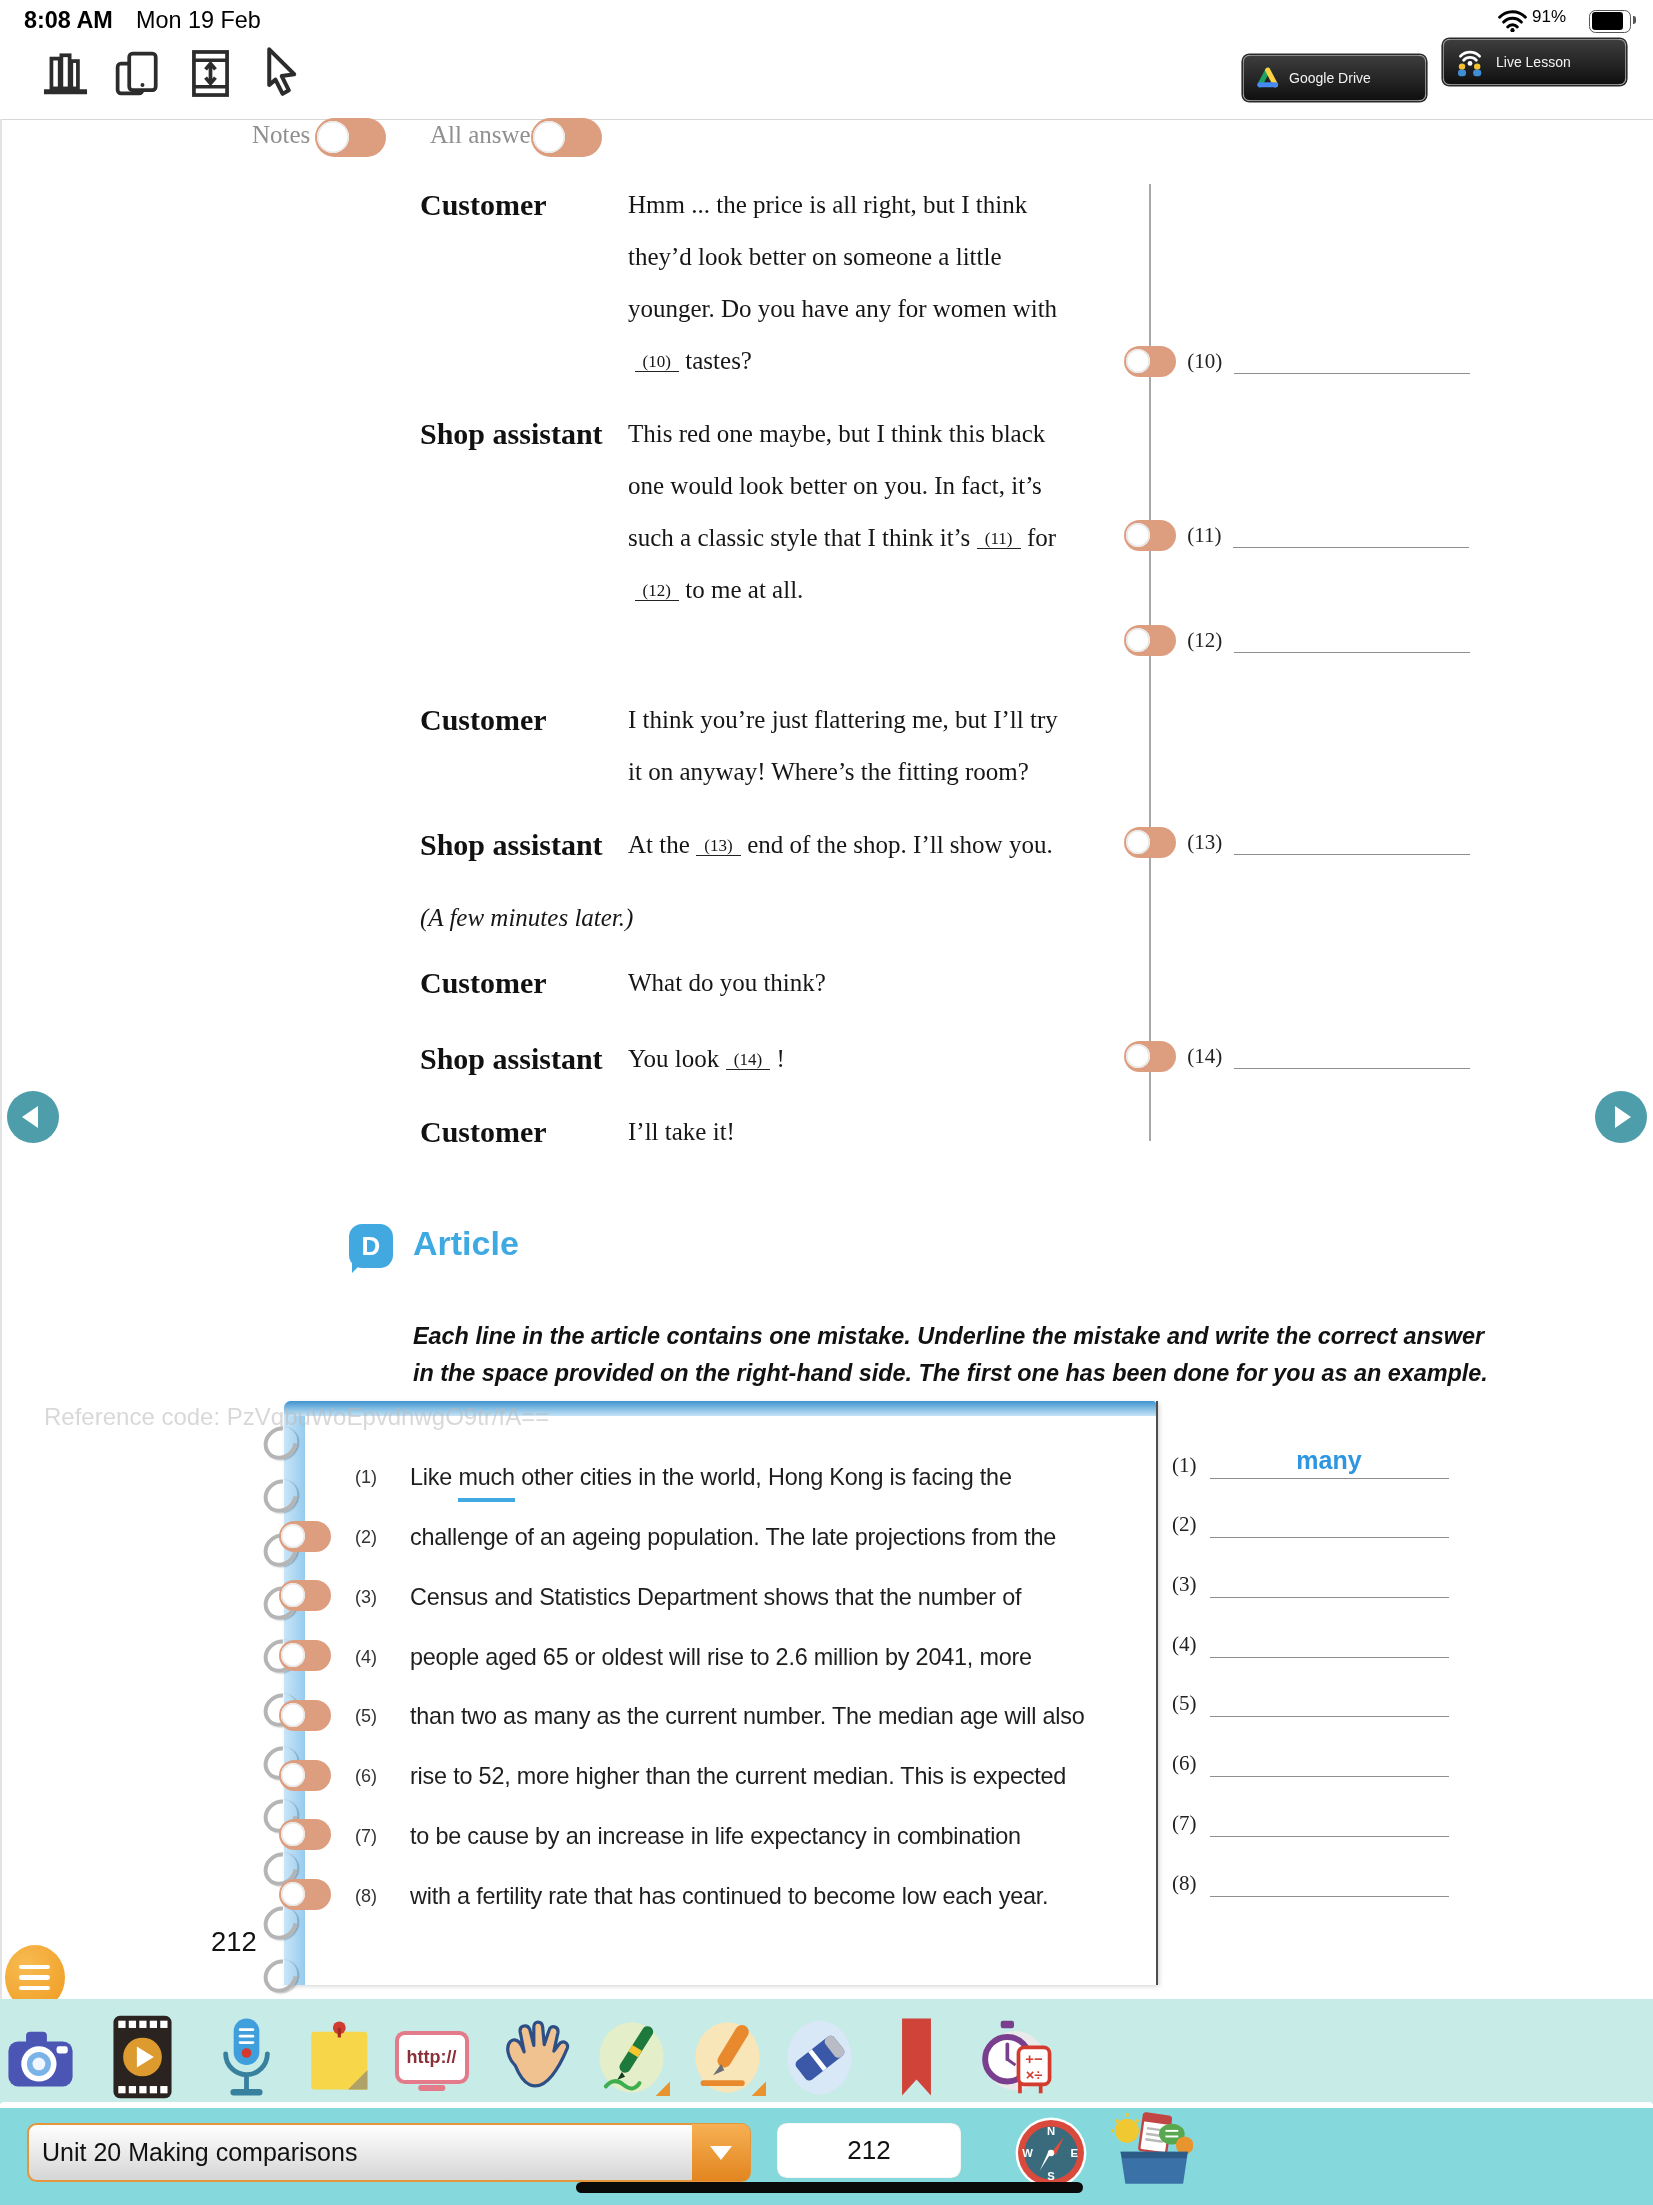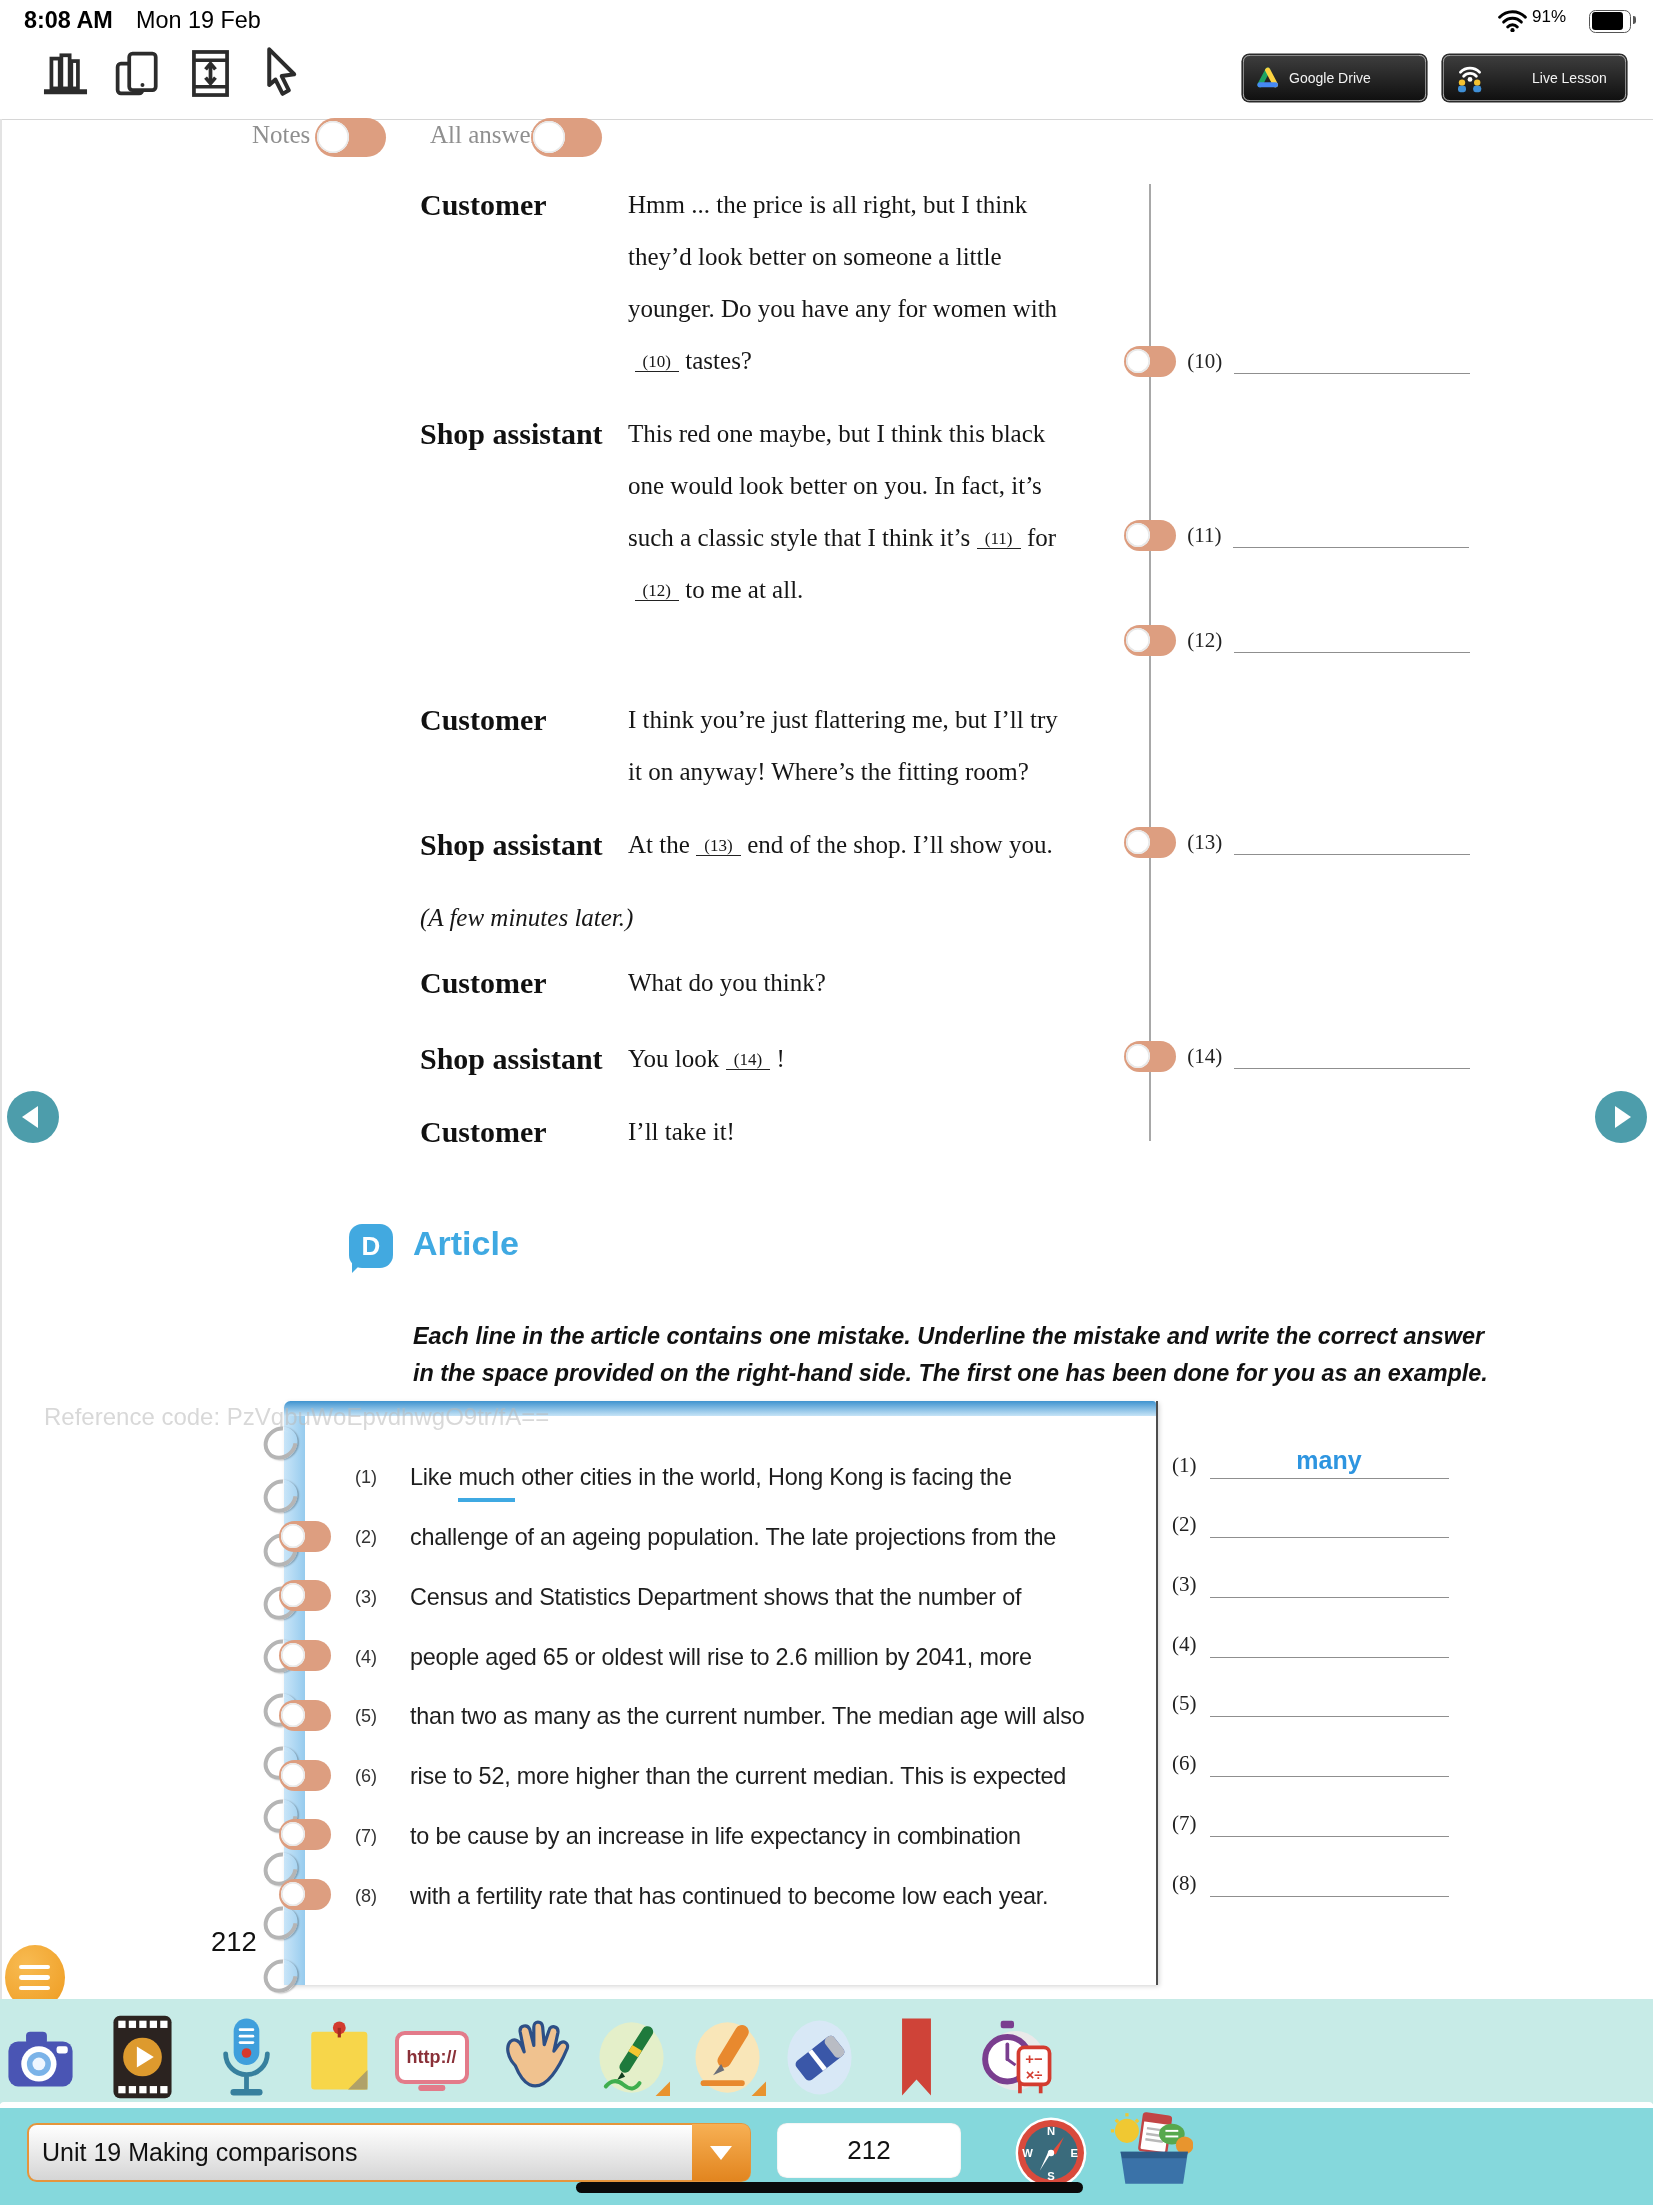--- a/index.html
+++ b/index.html
@@ -14,21 +14,21 @@
   .st-batt-label{left:1532px;top:7.3px;font-size:17px;color:#000;}
   .battery{left:1589px;top:9.7px;width:40px;height:21px;border:1.6px solid #555;border-radius:6.5px;}
   .battery .fill{position:absolute;left:1.6px;top:1.6px;bottom:1.6px;width:31px;background:#000;border-radius:3.2px;}
   .battery .tip{position:absolute;right:-5.7px;top:5.7px;width:3.2px;height:8px;background:#555;border-radius:0 2.4px 2.4px 0;}
 
   
   .topbtn{height:44px;background:linear-gradient(#3d3d3d,#101010);border:1.6px solid #8a8a8a;
           border-radius:6.5px;display:flex;align-items:center;box-shadow:0 0 0 1.6px #2a2a2a;color:#f3f3f3;}
   .topbtn .lbl{font-size:14px;margin-left:8px;}
   .gdrive{left:1243px;top:55px;width:181px;}
-  .livelesson{left:1443px;top:55px;width:181px;gap:36px;}
+  .livelesson{left:1443px;top:39px;width:181px;}
 
   
   .page-top-rule{left:0;top:119px;width:1653px;height:0.8px;background:#d6d6d6;}
   .page-left-rule{left:0;top:119px;width:1.6px;height:1881px;background:#e3e3e3;}
 
   .toggle{background:#dd9e80;border-radius:806px;position:absolute;}
   .toggle .knob{position:absolute;left:2.4px;top:3.2px;background:#fff;border-radius:50%;
                 box-shadow:inset 0 0 0 1.6px #e8e8e8;}
   .toggle.lg{width:71px;height:39px;} .toggle.lg .knob{width:32px;height:32px;}
   .toggle.sm{width:52px;height:31px;} .toggle.sm .knob{width:24px;height:24px;}
@@ -572,21 +572,21 @@
         <line x1="58" y1="88" x2="58" y2="102"></line>
         <line x1="86" y1="88" x2="86" y2="102"></line>
       </g>
       <rect x="56" y="40" width="42" height="50" rx="8" fill="#fff" stroke="#d33b2f" stroke-width="5"></rect>
       <text x="77" y="62" font-size="20" font-weight="bold" fill="#d33b2f" text-anchor="middle">+−</text>
       <text x="77" y="84" font-size="20" font-weight="bold" fill="#d33b2f" text-anchor="middle">×÷</text>
     </svg>
 </div>
 
 <div class="abs dropdown">
-  <span class="dd-label">Unit 19 Making comparisons</span>
+  <span class="dd-label">Unit 20 Making comparisons</span>
   <div class="dd-arrowbox">
       <div class="dd-caret"></div>
     </div>
 </div>
 <div class="abs pageinput">
     <span>212</span>
   </div>
 
 <div class="abs" style="left:1014px;top:2116px;">
   <svg width="74" height="74" viewBox="0 0 92 92">

